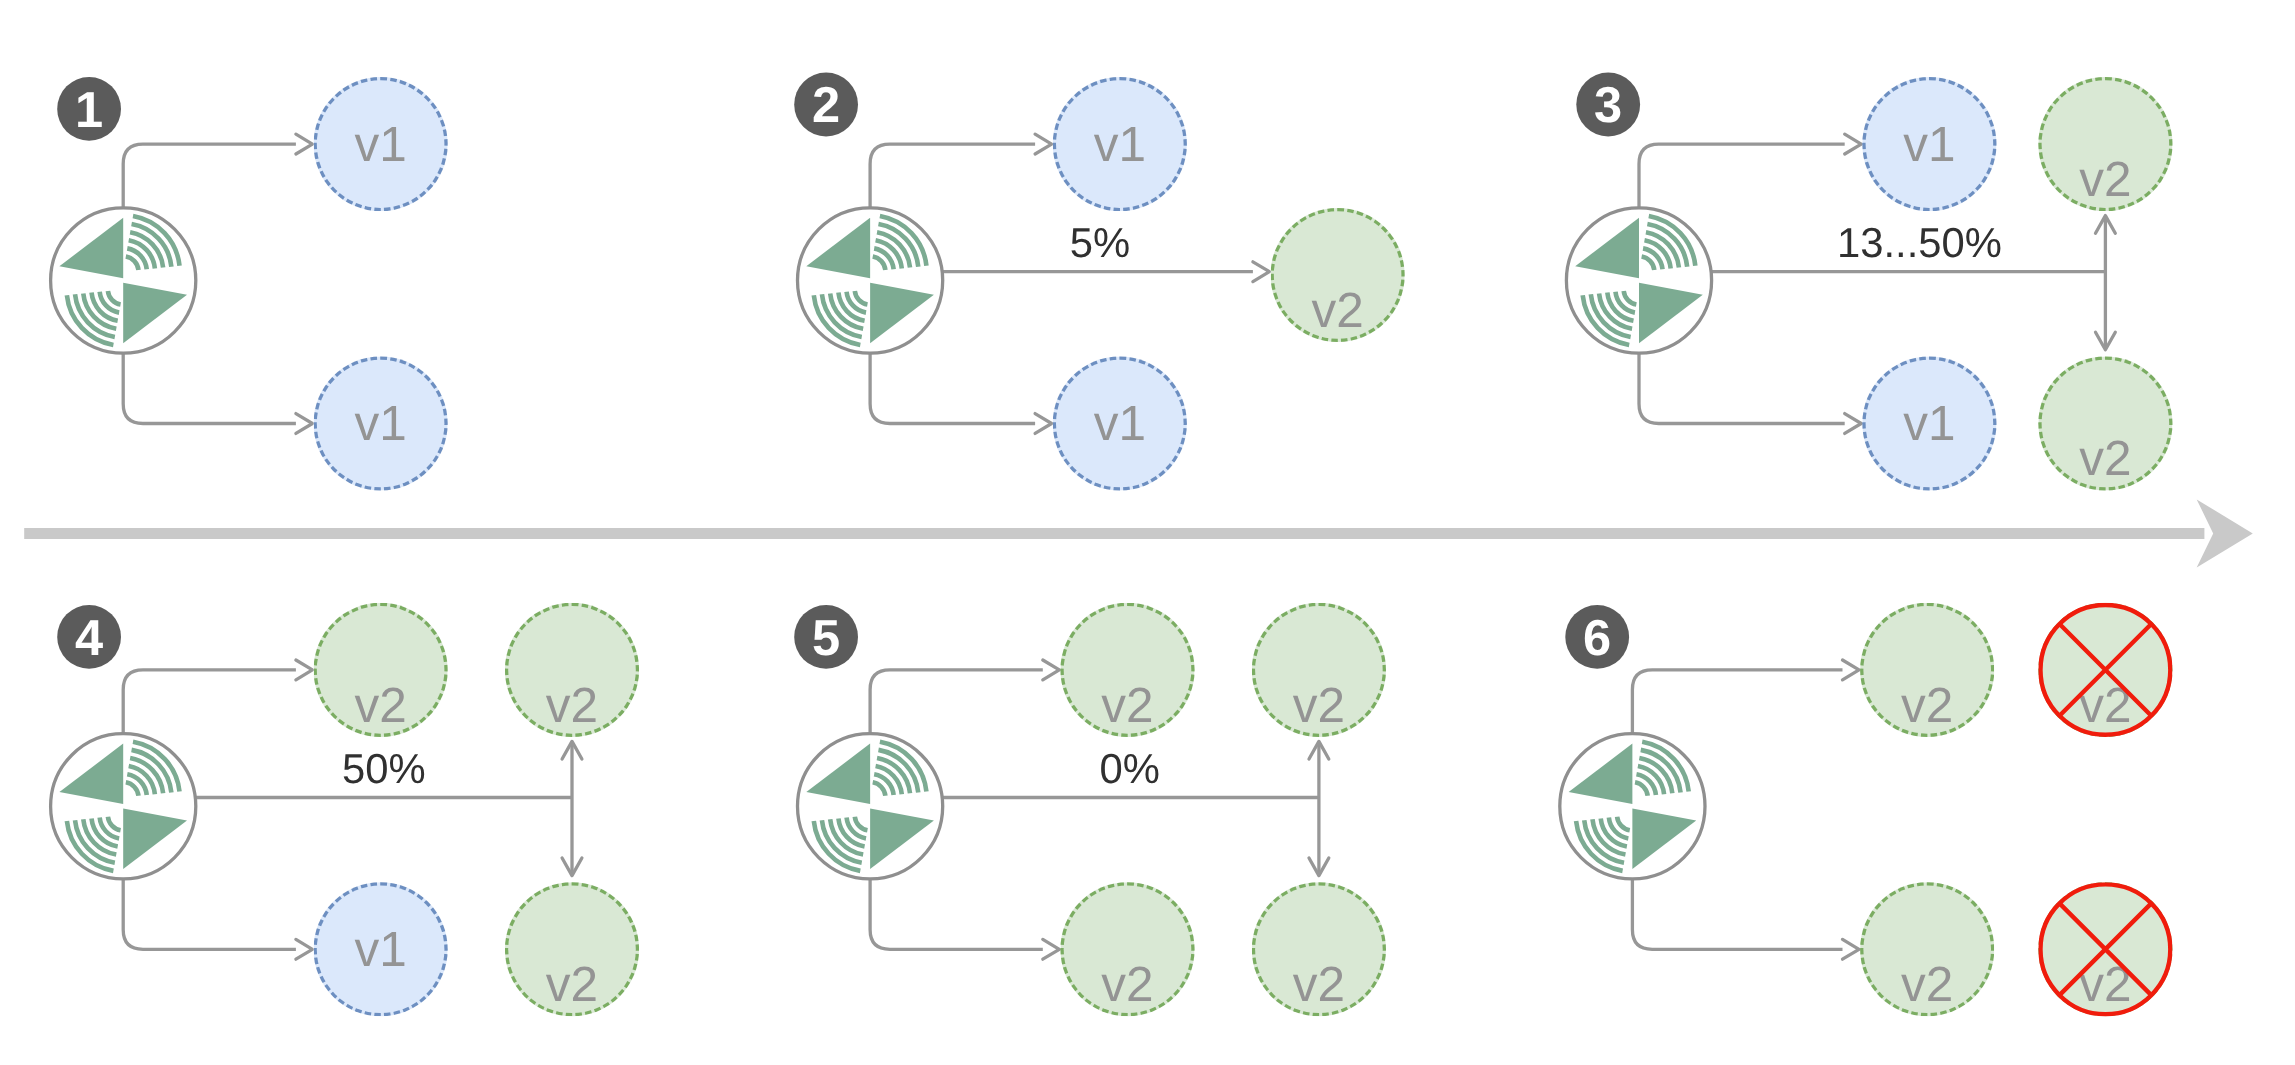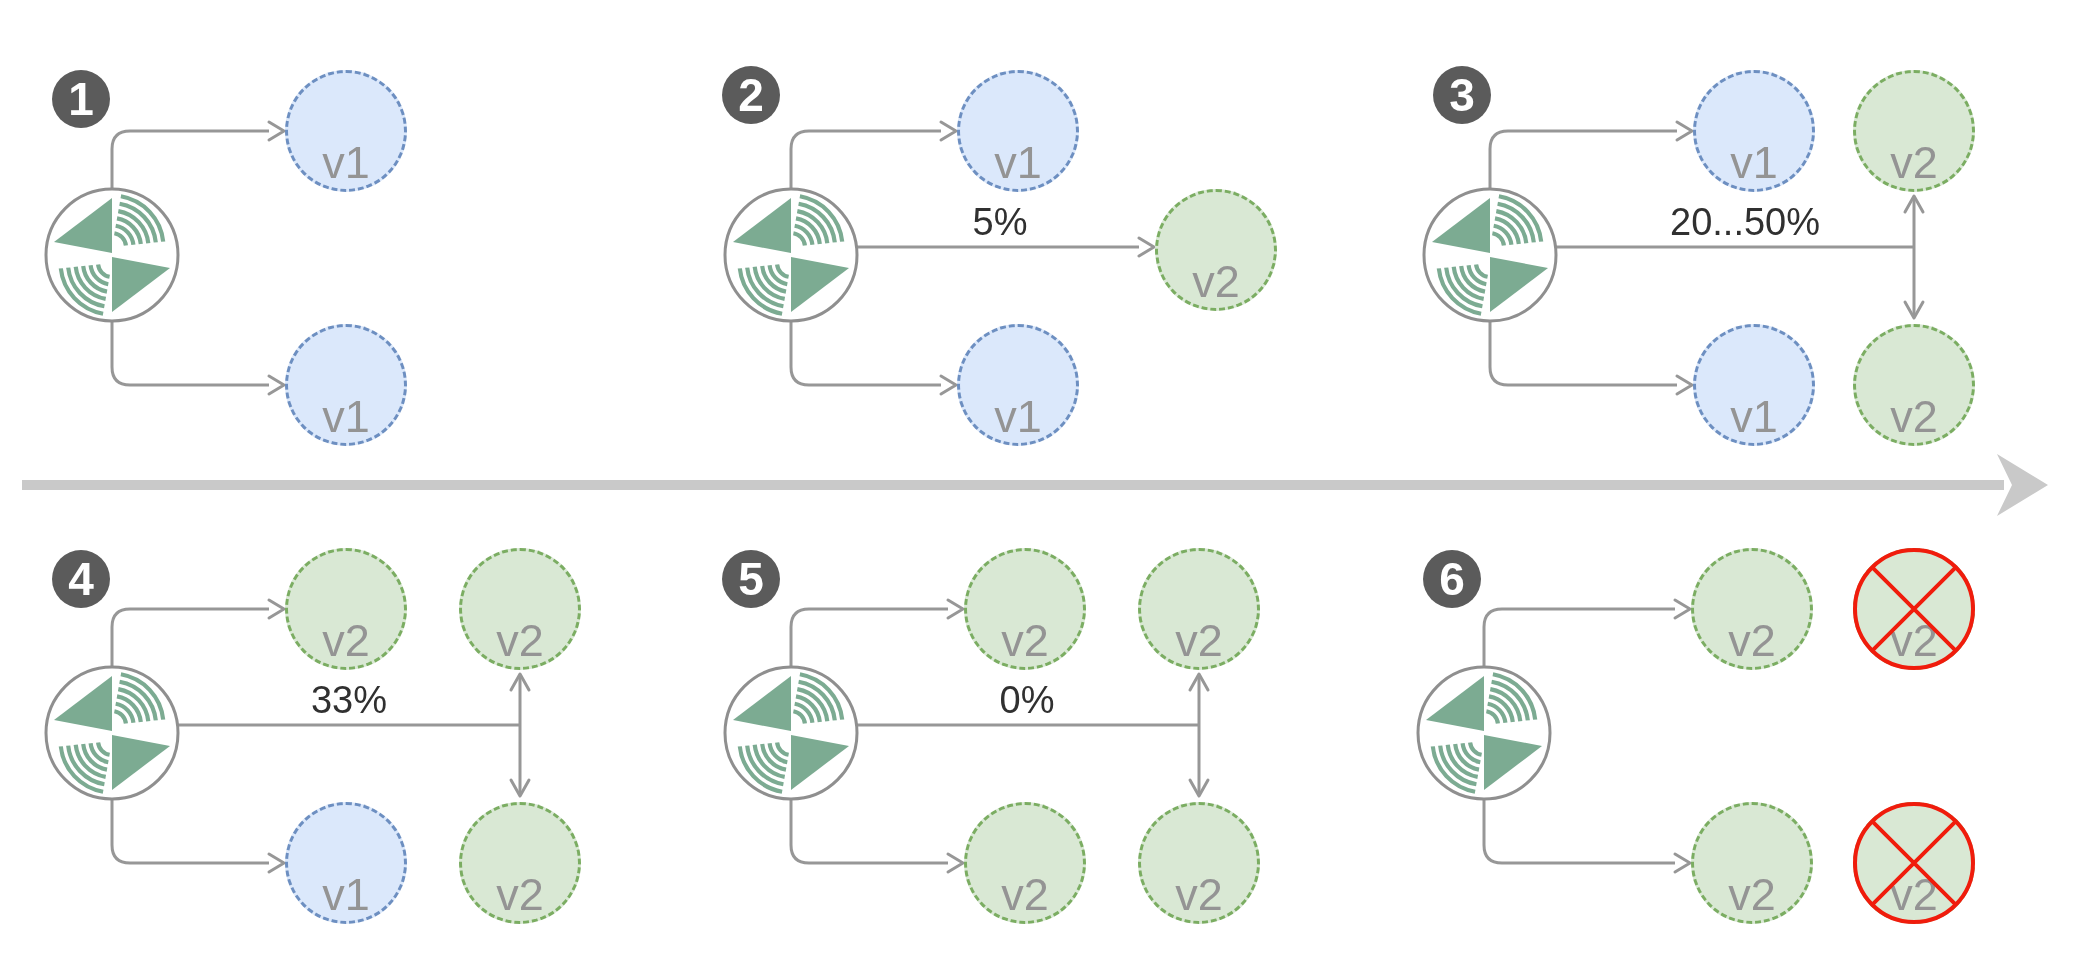--- a/index.html
+++ b/index.html
@@ -6,21 +6,21 @@
   .canvas{position:relative;width:2086px;height:968px;background:#ffffff;
           font-family:"Liberation Sans",sans-serif;overflow:hidden;}
   .stage{display:contents;}
   .badge{position:absolute;width:58px;height:58px;border-radius:50%;
          background:var(--badge-bg,#5b5b5b);color:var(--badge-text,#fff);
          display:flex;align-items:center;justify-content:center;
          font-size:46px;font-weight:bold;line-height:1;}
   .node{position:absolute;width:116px;height:116px;border-radius:50%;
         border:3px dashed #999;display:flex;align-items:center;justify-content:center;
         font-size:45px;color:var(--node-label,#949494);}
-  .node.v1{background:var(--node-v1-fill,#dbe8fb);border-color:var(--node-v1-border,#6d8fc1);align-items:flex-end;}
+  .node.v1{background:var(--node-v1-fill,#dbe8fb);border-color:var(--node-v1-border,#6d8fc1);}
   .node.v2{background:var(--node-v2-fill,#d9e8d4);border-color:var(--node-v2-border,#7bad62);align-items:flex-end;}
   .node .xmark{position:absolute;left:-3px;top:-3px;width:122px;height:122px;}
   .xmark circle{fill:none;stroke:var(--crossed-out,#f01c0c);stroke-width:4;}
   .xmark path{fill:none;stroke:var(--crossed-out,#f01c0c);stroke-width:4;}
   .traffic-label{position:absolute;transform:translate(-50%,-50%);
                  font-size:38px;color:var(--traffic-label,#303030);white-space:nowrap;}
   .connectors{position:absolute;left:0;top:0;width:2086px;height:968px;pointer-events:none;}
   .connectors .line{stroke:var(--connector,#979797);stroke-width:3;fill:none;}
   .connectors .chev{stroke:var(--connector,#979797);stroke-width:3;fill:none;
                     stroke-linecap:round;stroke-linejoin:round;}
@@ -150,21 +150,21 @@
     </div>
     <svg class="icon" style="left:1420px;top:185px" viewBox="0 0 140 140">
         <use href="#lbicon"></use>
       </svg>
     <div class="node v1" style="left:1693px;top:70px">
       <span>v1</span>
     </div>
     <div class="node v2" style="left:1853px;top:70px">
       <span>v2</span>
     </div>
-    <div class="traffic-label" style="left:1745px;top:222px">20...50%</div>
+    <div class="traffic-label" style="left:1745px;top:222px">13...50%</div>
     <div class="node v1" style="left:1693px;top:324px">
       <span>v1</span>
     </div>
     <div class="node v2" style="left:1853px;top:324px">
       <span>v2</span>
     </div>
   </div>
 
   
   <div class="stage">
@@ -173,21 +173,21 @@
     </div>
     <svg class="icon" style="left:42px;top:663px" viewBox="0 0 140 140">
         <use href="#lbicon"></use>
       </svg>
     <div class="node v2" style="left:285px;top:548px">
       <span>v2</span>
     </div>
     <div class="node v2" style="left:459px;top:548px">
       <span>v2</span>
     </div>
-    <div class="traffic-label" style="left:349px;top:700px">33%</div>
+    <div class="traffic-label" style="left:349px;top:700px">50%</div>
     <div class="node v1" style="left:285px;top:802px">
       <span>v1</span>
     </div>
     <div class="node v2" style="left:459px;top:802px">
       <span>v2</span>
     </div>
   </div>
 
   
   <div class="stage">

